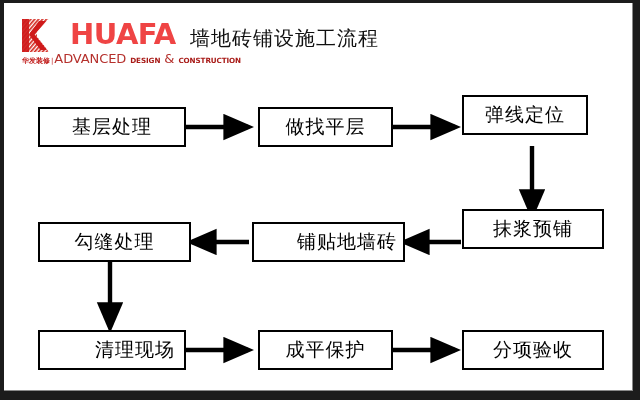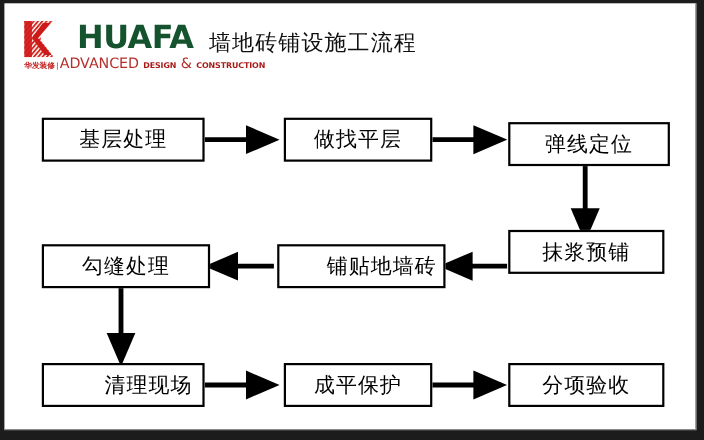--- a/index.html
+++ b/index.html
@@ -50,21 +50,21 @@
     height: 33px;
   }
   #logo-word {
     position: absolute;
     left: 48px;
     top: -2px;
     font-family: "DejaVu Sans", sans-serif;
     font-size: 29px;
     font-weight: 700;
     letter-spacing: -0.5px;
-    color: #14532d;
+    color: #ef4444;
     line-height: 34px;
     white-space: nowrap;
   }
   #logo-sub {
     position: absolute;
     left: 0;
     top: 33px;
     width: 170px;
     height: 11px;
     white-space: nowrap;
@@ -192,21 +192,21 @@
 
         <line x1="106" y1="258" x2="106" y2="324" stroke="#000" stroke-width="4.4" marker-end="url(#ah)"></line>
 
         <line x1="182" y1="347" x2="244" y2="347" stroke="#000" stroke-width="4.4" marker-end="url(#ah)"></line>
 
         <line x1="389" y1="347" x2="451" y2="347" stroke="#000" stroke-width="4.4" marker-end="url(#ah)"></line>
       </svg>
 
       <div class="node" style="left:34px;  top:104px; width:148px; height:40px;">基层处理</div>
       <div class="node" style="left:254px; top:104px; width:135px; height:40px;">做找平层</div>
-      <div class="node" style="left:458px; top:108px; width:147px; height:40px;">弹线定位</div>
+      <div class="node" style="left:458px; top:92px; width:126px; height:40px;">弹线定位</div>
 
       <div class="node" style="left:458px; top:206px; width:142px; height:40px;">抹浆预铺</div>
       <div class="node" style="left:248px; top:219px; width:153px; height:40px;padding-left:37px;">铺贴地墙砖</div>
       <div class="node" style="left:34px;  top:219px; width:153px; height:40px;">勾缝处理</div>
 
       <div class="node" style="left:34px;  top:327px; width:148px; height:40px;padding-left:46px;">清理现场</div>
       <div class="node" style="left:254px; top:327px; width:135px; height:40px;">成平保护</div>
       <div class="node" style="left:458px; top:327px; width:142px; height:40px;">分项验收</div>
 
     </div>

